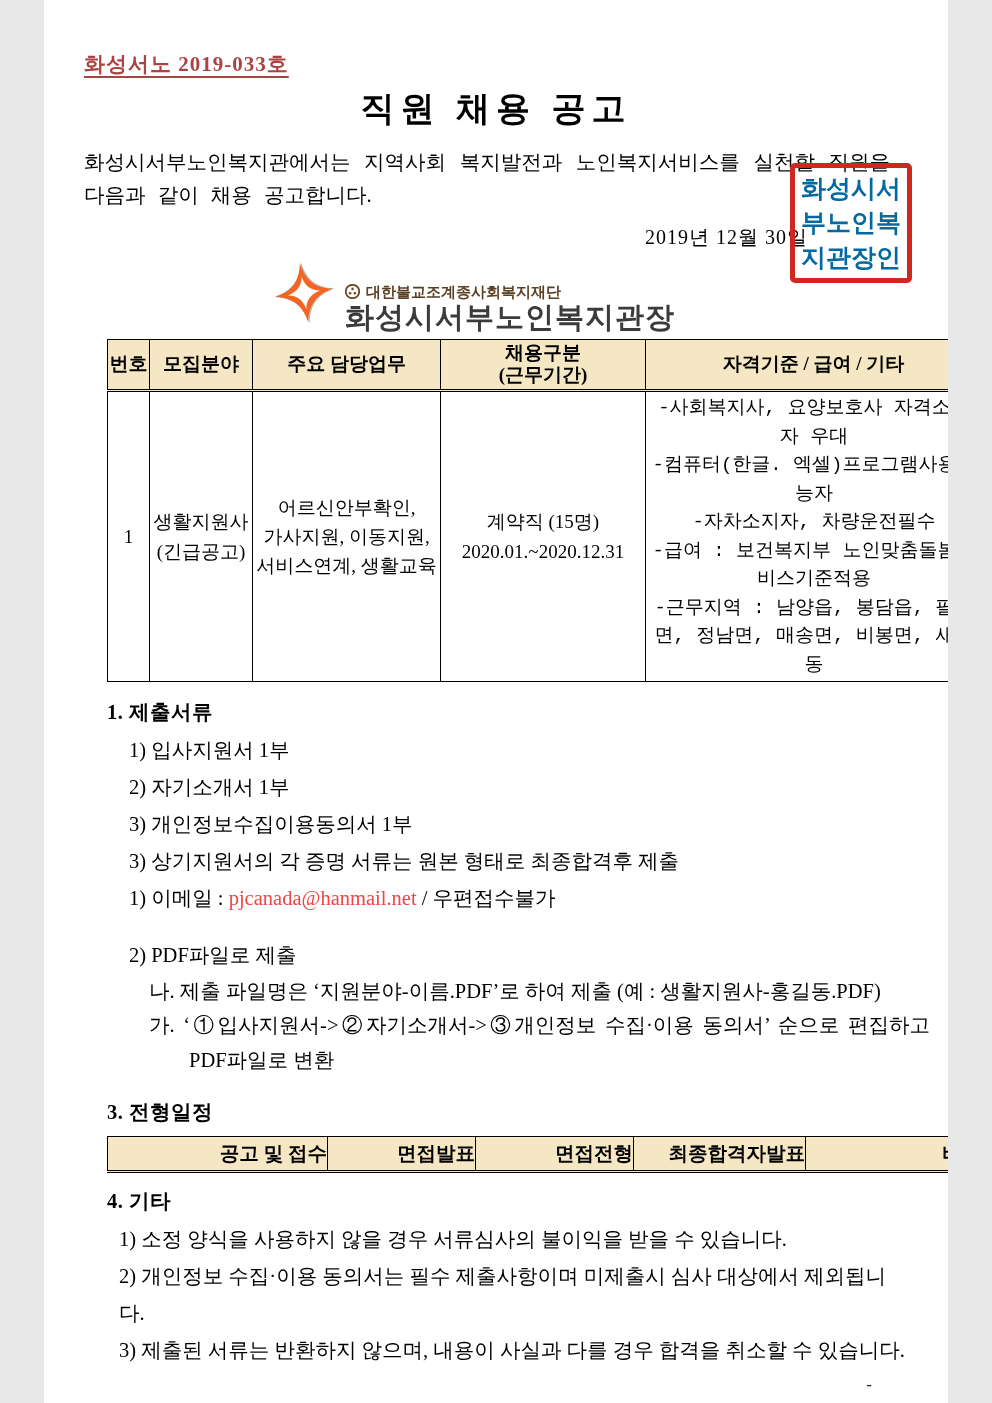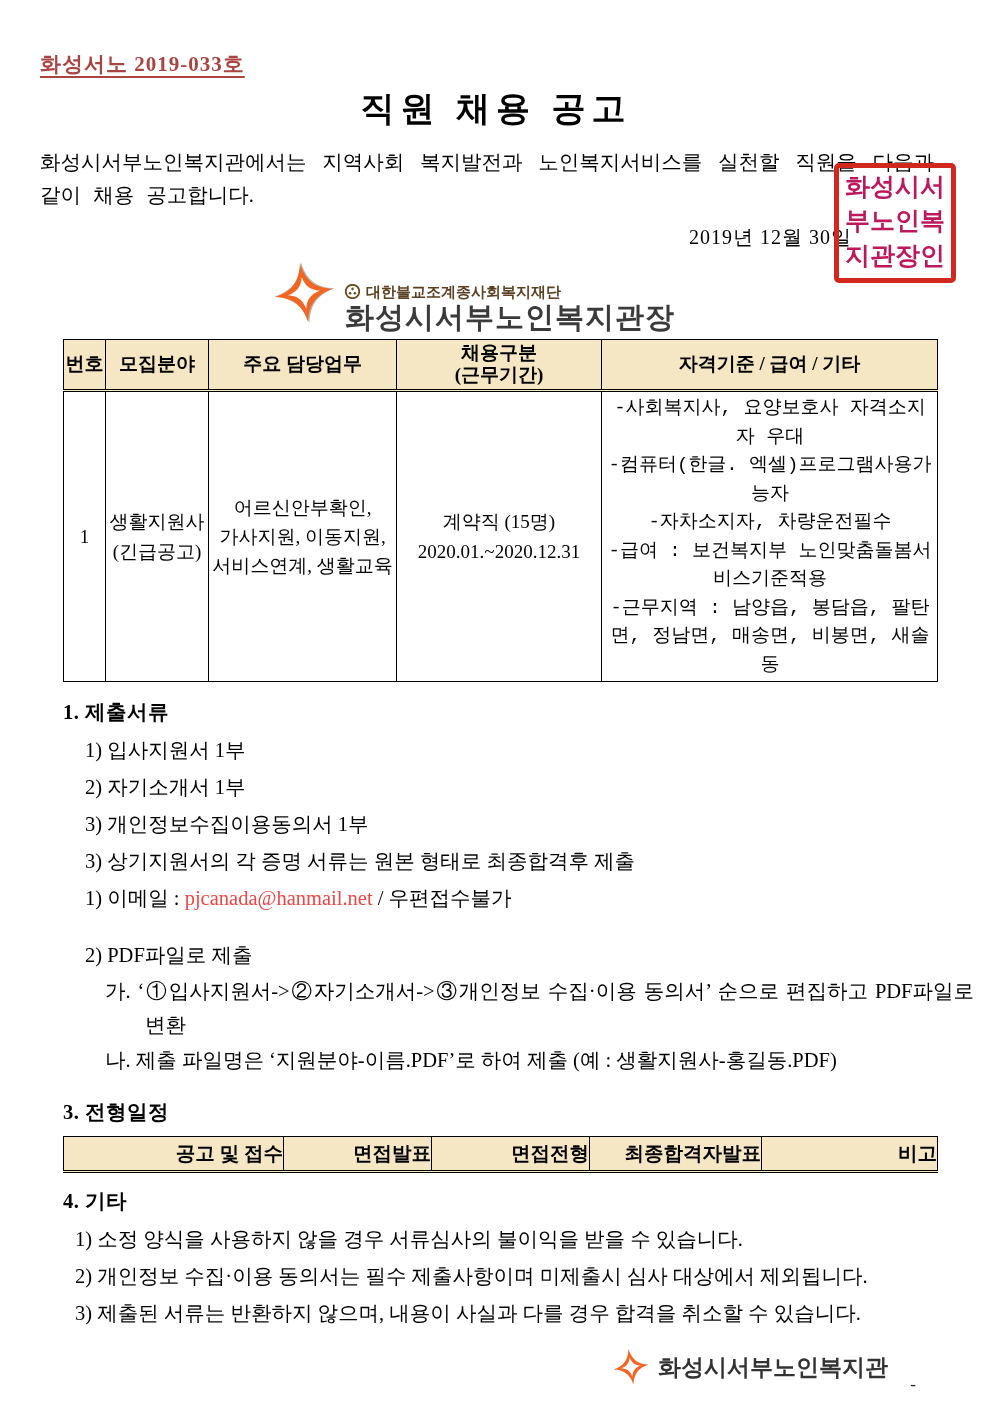--- a/index.html
+++ b/index.html
@@ -1,19 +1,19 @@
 <!DOCTYPE html>
 <html><head>
 <meta charset="utf-8">
 <style>
   * { box-sizing: border-box; margin: 0; padding: 0; }
   html,body { background:#e8e8e8; }
   .page {
     position: relative;
-    width: 992px; height: 1403px;
+    width: 904px; height: 1403px;
     margin: 0 auto;
     background: #ffffff;
     font-family: "Liberation Serif", "DejaVu Serif", serif;
     color: #000;
     overflow: hidden;
   }
   .doc-number {
     display: inline-block;
     margin: 50px 0 0 40px;
     font-size: 21px; font-weight: bold;
@@ -66,22 +66,22 @@
   .seal {
     position: absolute; top: 163px; right: 36px;
     width: 122px; height: 120px;
     border: 5px solid #D2271E; border-radius: 5px;
     display: flex; flex-direction: column; justify-content: space-around;
     padding: 3px 2px;
     background: rgba(255,255,255,0);
   }
   .seal-row {
     display: flex; justify-content: space-around;
-    color: #be185d; font-weight: 800; font-size: 25px; line-height: 1;
-    font-family: Liberation Mono, monospace;
+    color: #0369a1; font-weight: 800; font-size: 25px; line-height: 1;
+    font-family: Liberation Sans, sans-serif;
   }
   
   .main-table {
     margin: 6px 0 0 63px;
     width: 874px;
     border-collapse: collapse;
     table-layout: fixed;
   }
   .main-table th, .main-table td { border: 1.6px solid #000; }
   .main-table th {
@@ -237,22 +237,22 @@
   <div class="section-heading">1. 제출서류</div>
   <div class="list-item">1) 입사지원서 1부</div>
   <div class="list-item">2) 자기소개서 1부</div>
   <div class="list-item">3) 개인정보수집이용동의서 1부</div>
   <div class="list-item">3) 상기지원서의 각 증명 서류는 원본 형태로 최종합격후 제출</div>
 
   <div class="list-item">
     <span>1) 이메일 : </span><span class="email-link">pjcanada@hanmail.net</span><span> / 우편접수불가</span>
   </div>
   <div class="list-item gap-before">2) PDF파일로 제출</div>
+  <div class="sub-item">나. 제출 파일명은 ‘지원분야-이름.PDF’로 하여 제출   (예 : 생활지원사-홍길동.PDF)</div>
   <div class="sub-item">가. ‘①입사지원서-&gt;②자기소개서-&gt;③개인정보 수집·이용 동의서’ 순으로 편집하고 PDF파일로 변환</div>
-  <div class="sub-item">나. 제출 파일명은 ‘지원분야-이름.PDF’로 하여 제출   (예 : 생활지원사-홍길동.PDF)</div>
 
   <div class="section-heading gap-before">3. 전형일정</div>
   <table class="schedule-table">
     <colgroup>
       <col style="width:220px">
         <col style="width:148px">
         <col style="width:158px">
       <col style="width:172px">
         <col style="width:176px">
     </colgroup>
@@ -270,23 +270,16 @@
   <div class="section-heading" style="margin-top:14px;">4. 기타</div>
   <div class="list-item" style="margin-left:75px">1) 소정 양식을 사용하지 않을 경우 서류심사의 불이익을 받을 수 있습니다.</div>
   <div class="list-item" style="margin-left:75px">2) 개인정보 수집·이용 동의서는 필수 제출사항이며 미제출시 심사 대상에서 제외됩니다.</div>
   <div class="list-item" style="margin-left:75px">3) 제출된 서류는 반환하지 않으며, 내용이 사실과 다를 경우 합격을 취소할 수 있습니다.</div>
   
   
   
 
   
 
-  <div class="footer-logo">
-    <svg class="footer-star" viewBox="0 0 100 100">
-      <path d="M50 2 C55 31 69 45 97 50 C69 55 55 69 50 97 C45 69 31 55 3 50 C31 45 45 31 50 2 Z" fill="#F26522"></path>
-      <path d="M50 24 C53 39 61 47 76 50 C61 53 53 61 50 76 C47 61 39 53 24 50 C39 47 47 39 50 24 Z" fill="#ffffff"></path>
-    </svg>
-    <span class="footer-name">화성시서부노인복지관</span>
-  </div>
 
   <div class="page-mark">-</div>
 
 </div>
 
 </body></html>

